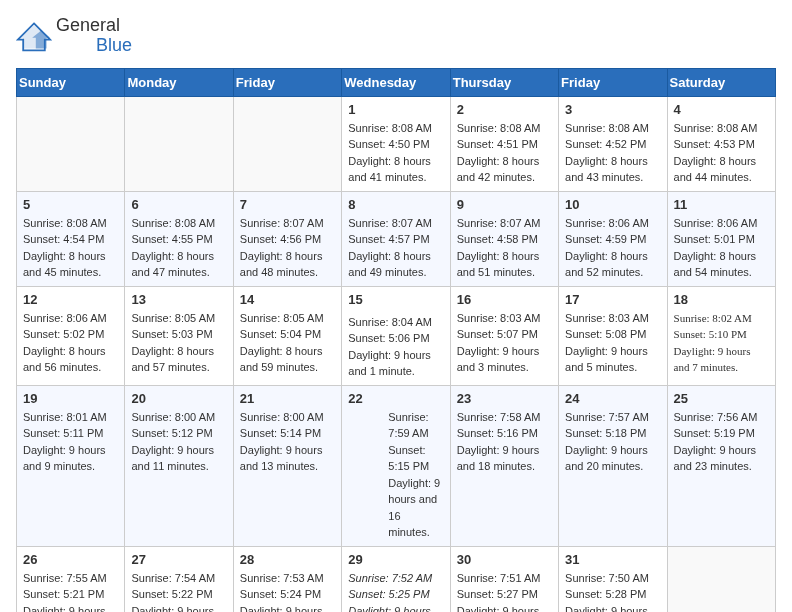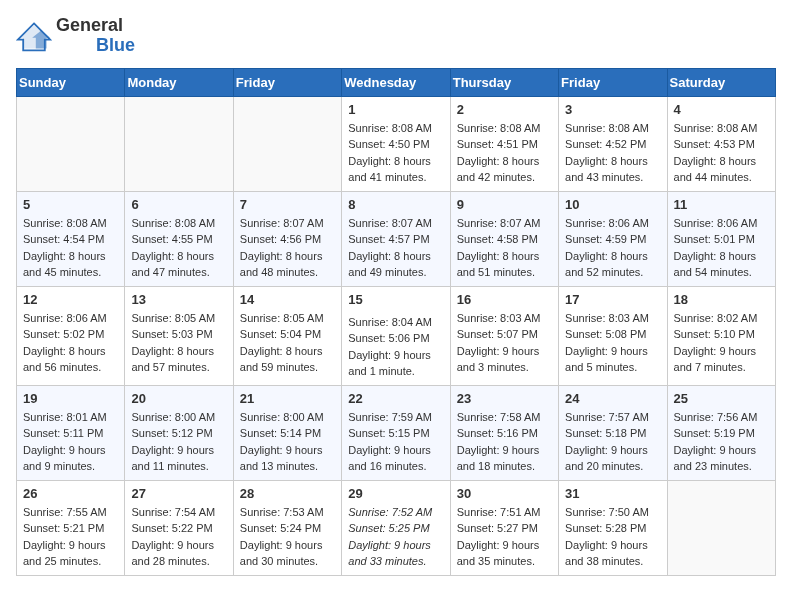--- a/index.html
+++ b/index.html
@@ -16,21 +16,21 @@
       align-items: flex-start;
       margin-bottom: 12px;
     }
     .logo {
       display: flex;
       align-items: center;
       gap: 4px;
     }
     .logo-text {
       font-size: 18px;
-      font-weight: bold;
+      font-weight: normal;
       line-height: 1.1;
     }
     .logo-general { color: #333; }
     .logo-blue { color: #2a6ebb; margin-left: 40px; }
     .logo-icon {
       width: 36px;
       height: 36px;
     }
     .title-block {
       text-align: right;
@@ -220,21 +220,21 @@
 Daylight: 9 hours and 3 minutes.</div>
         </td>
         <td>
           <div class="day-number">17</div>
           <div class="day-info" style="white-space: pre-line;">Sunrise: 8:03 AM
 Sunset: 5:08 PM
 Daylight: 9 hours and 5 minutes.</div>
         </td>
         <td>
           <div class="day-number">18</div>
-          <div class="day-info" style="white-space: pre-line;">Sunrise: 8:02 AM
+          <div class="day-info" style="white-space: pre-line; font-family: Liberation Serif, serif;">Sunrise: 8:02 AM
 Sunset: 5:10 PM
 Daylight: 9 hours and 7 minutes.</div>
         </td>
       </tr>
       <tr class="row-even">
         <td>
           <div class="day-number">19</div>
           <div class="day-info" style="white-space: pre-line;">Sunrise: 8:01 AM
 Sunset: 5:11 PM
 Daylight: 9 hours and 9 minutes.</div>
@@ -246,21 +246,21 @@
 Daylight: 9 hours and 11 minutes.</div>
         </td>
         <td>
           <div class="day-number">21</div>
           <div class="day-info" style="white-space: pre-line;">Sunrise: 8:00 AM
 Sunset: 5:14 PM
 Daylight: 9 hours and 13 minutes.</div>
         </td>
         <td>
           <div class="day-number">22</div>
-          <div class="day-info" style="white-space: pre-line;">Sunrise: 7:59 AM
+          <div class="day-info" style="white-space: pre-line; margin-left: 40px;">Sunrise: 7:59 AM
 Sunset: 5:15 PM
 Daylight: 9 hours and 16 minutes.</div>
         </td>
         <td>
           <div class="day-number">23</div>
           <div class="day-info" style="white-space: pre-line;">Sunrise: 7:58 AM
 Sunset: 5:16 PM
 Daylight: 9 hours and 18 minutes.</div>
         </td>
         <td>

